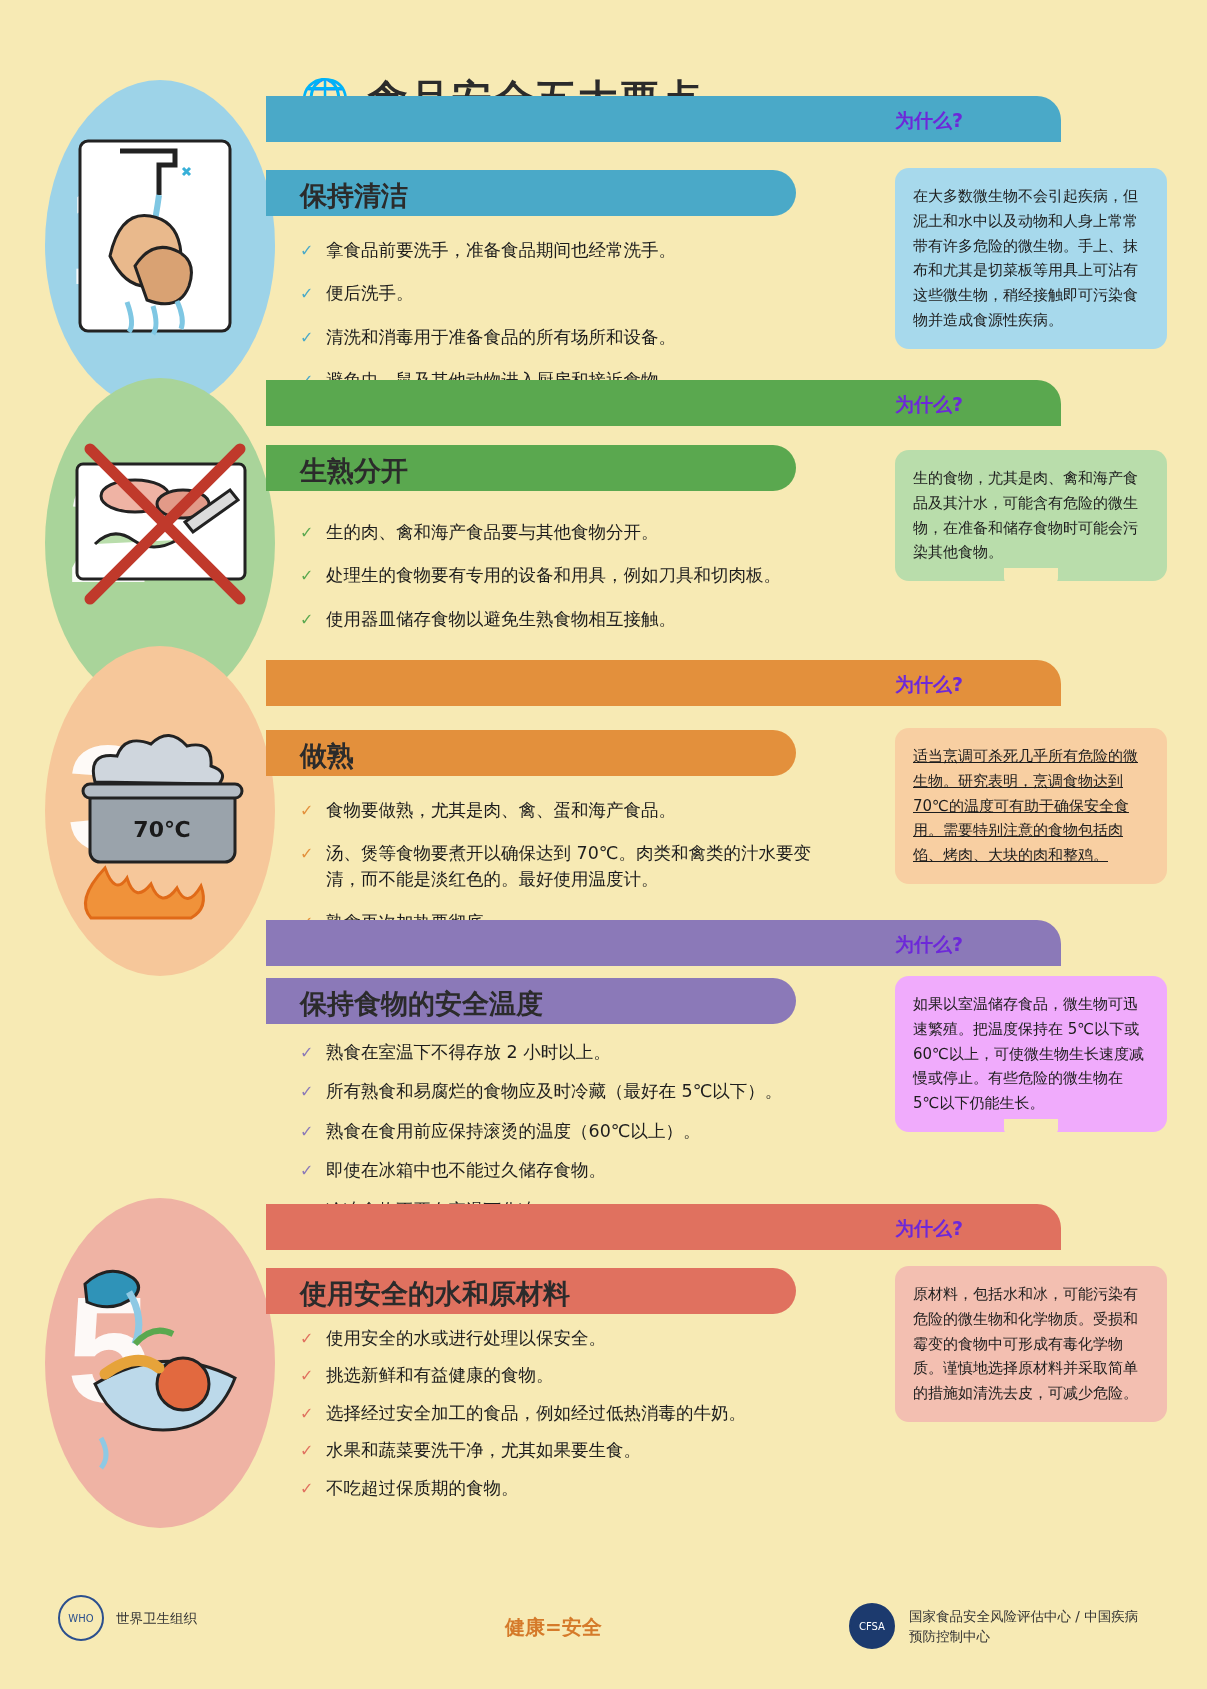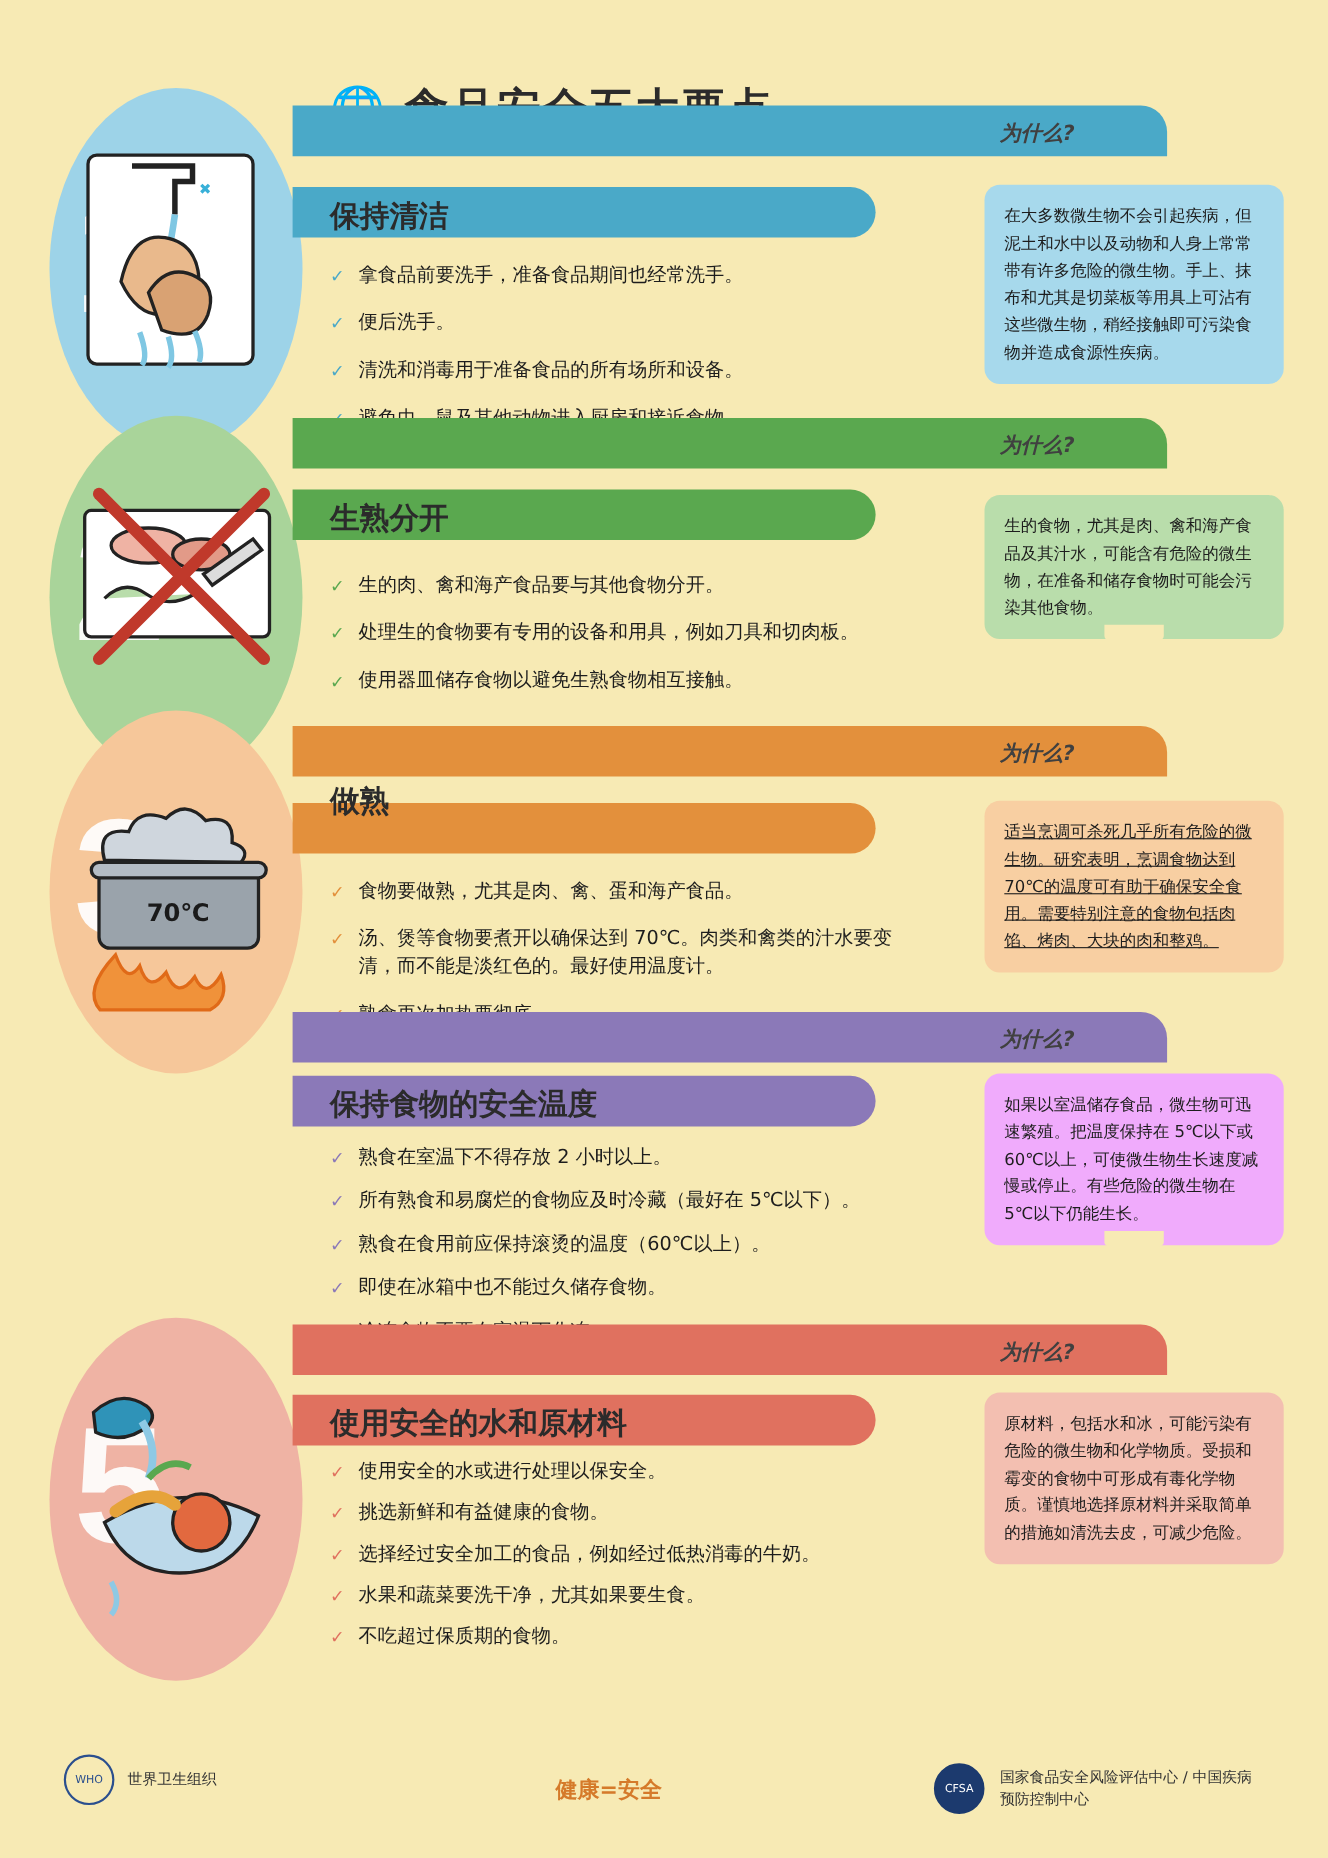--- a/index.html
+++ b/index.html
@@ -41,24 +41,23 @@
     position:absolute;left:266px;height:46px;
     border-radius:0 24px 24px 0;
   }
   .bar-top{border-radius:0 24px 0 0;}
   .headtext{
     position:absolute;
     font-size:27px;font-weight:bold;color:#2b2b2b;
     white-space:nowrap;
   }
   .whytext{
-    position:absolute;right:230px;
-    font-size:19px;font-weight:bold;color:#404040;
+    position:absolute;right:244px;
+    font-size:19px;font-weight:bold;color:#6d28d9;
     white-space:nowrap;
-    font-style:italic;
   }
 
   
   .bullets{position:absolute;left:300px;width:520px;}
   .bullet{
     position:relative;
     font-size:17.5px;line-height:1.45;color:#1d1d1d;
     margin-bottom:18px;padding-left:26px;
   }
   .bullet .tick{
@@ -161,21 +160,21 @@
       <path d="M30 110 q-8 -30 22 -26 q8 -22 34 -12 q18 -18 36 2 q26 -6 24 20 q18 6 8 18z" fill="#cfd6dd" stroke="#222" stroke-width="3"></path>
       <rect x="25" y="118" width="145" height="72" rx="10" fill="#9aa3ab" stroke="#222" stroke-width="3"></rect>
       <rect x="18" y="112" width="159" height="14" rx="7" fill="#b4bcc4" stroke="#222" stroke-width="3"></rect>
       <text x="97" y="165" font-size="22" font-weight="bold" fill="#1a1a1a" text-anchor="middle" font-family="DejaVu Sans">70℃</text>
       <path d="M40 196 q10 28 22 10 q8 26 24 6 q10 26 26 4 q10 22 24 -2 q8 22 -10 32 h-100 q-16 -18 14 -50z" fill="#f0923a" stroke="#e06a18" stroke-width="3"></path>
     </svg>
   </div>
   <div class="bar bar-top" style="top:660px;width:795px;background:#e3903c;"></div>
   <div class="whytext" style="top:672px;">为什么?</div>
   <div class="bar" style="top:730px;width:530px;background:#e3903c;"></div>
-  <div class="headtext" style="left:300px;top:710px;text-align:right;">做熟</div>
+  <div class="headtext" style="left:300px;top:738px;text-align:right;">做熟</div>
   <div class="note" style="top:728px;background:#f8cfa2;text-decoration:underline;">
     <span>适当烹调可杀死几乎所有危险的微生物。研究表明，烹调食物达到 70℃的温度可有助于确保安全食用。需要特别注意的食物包括肉馅、烤肉、大块的肉和整鸡。</span>
   </div>
   <div class="bullets" style="top:798px;">
     <div class="bullet"><span class="tick" style="color:#e3903c;">✓</span><span>食物要做熟，尤其是肉、禽、蛋和海产食品。</span></div>
     <div class="bullet"><span class="tick" style="color:#e3903c;">✓</span><span>汤、煲等食物要煮开以确保达到 70℃。肉类和禽类的汁水要变清，而不能是淡红色的。最好使用温度计。</span></div>
     <div class="bullet"><span class="tick" style="color:#e3903c;">✓</span><span>熟食再次加热要彻底。</span></div>
   </div>
 
   <div class="bar bar-top" style="top:920px;width:795px;background:#8b79b8;"></div>

